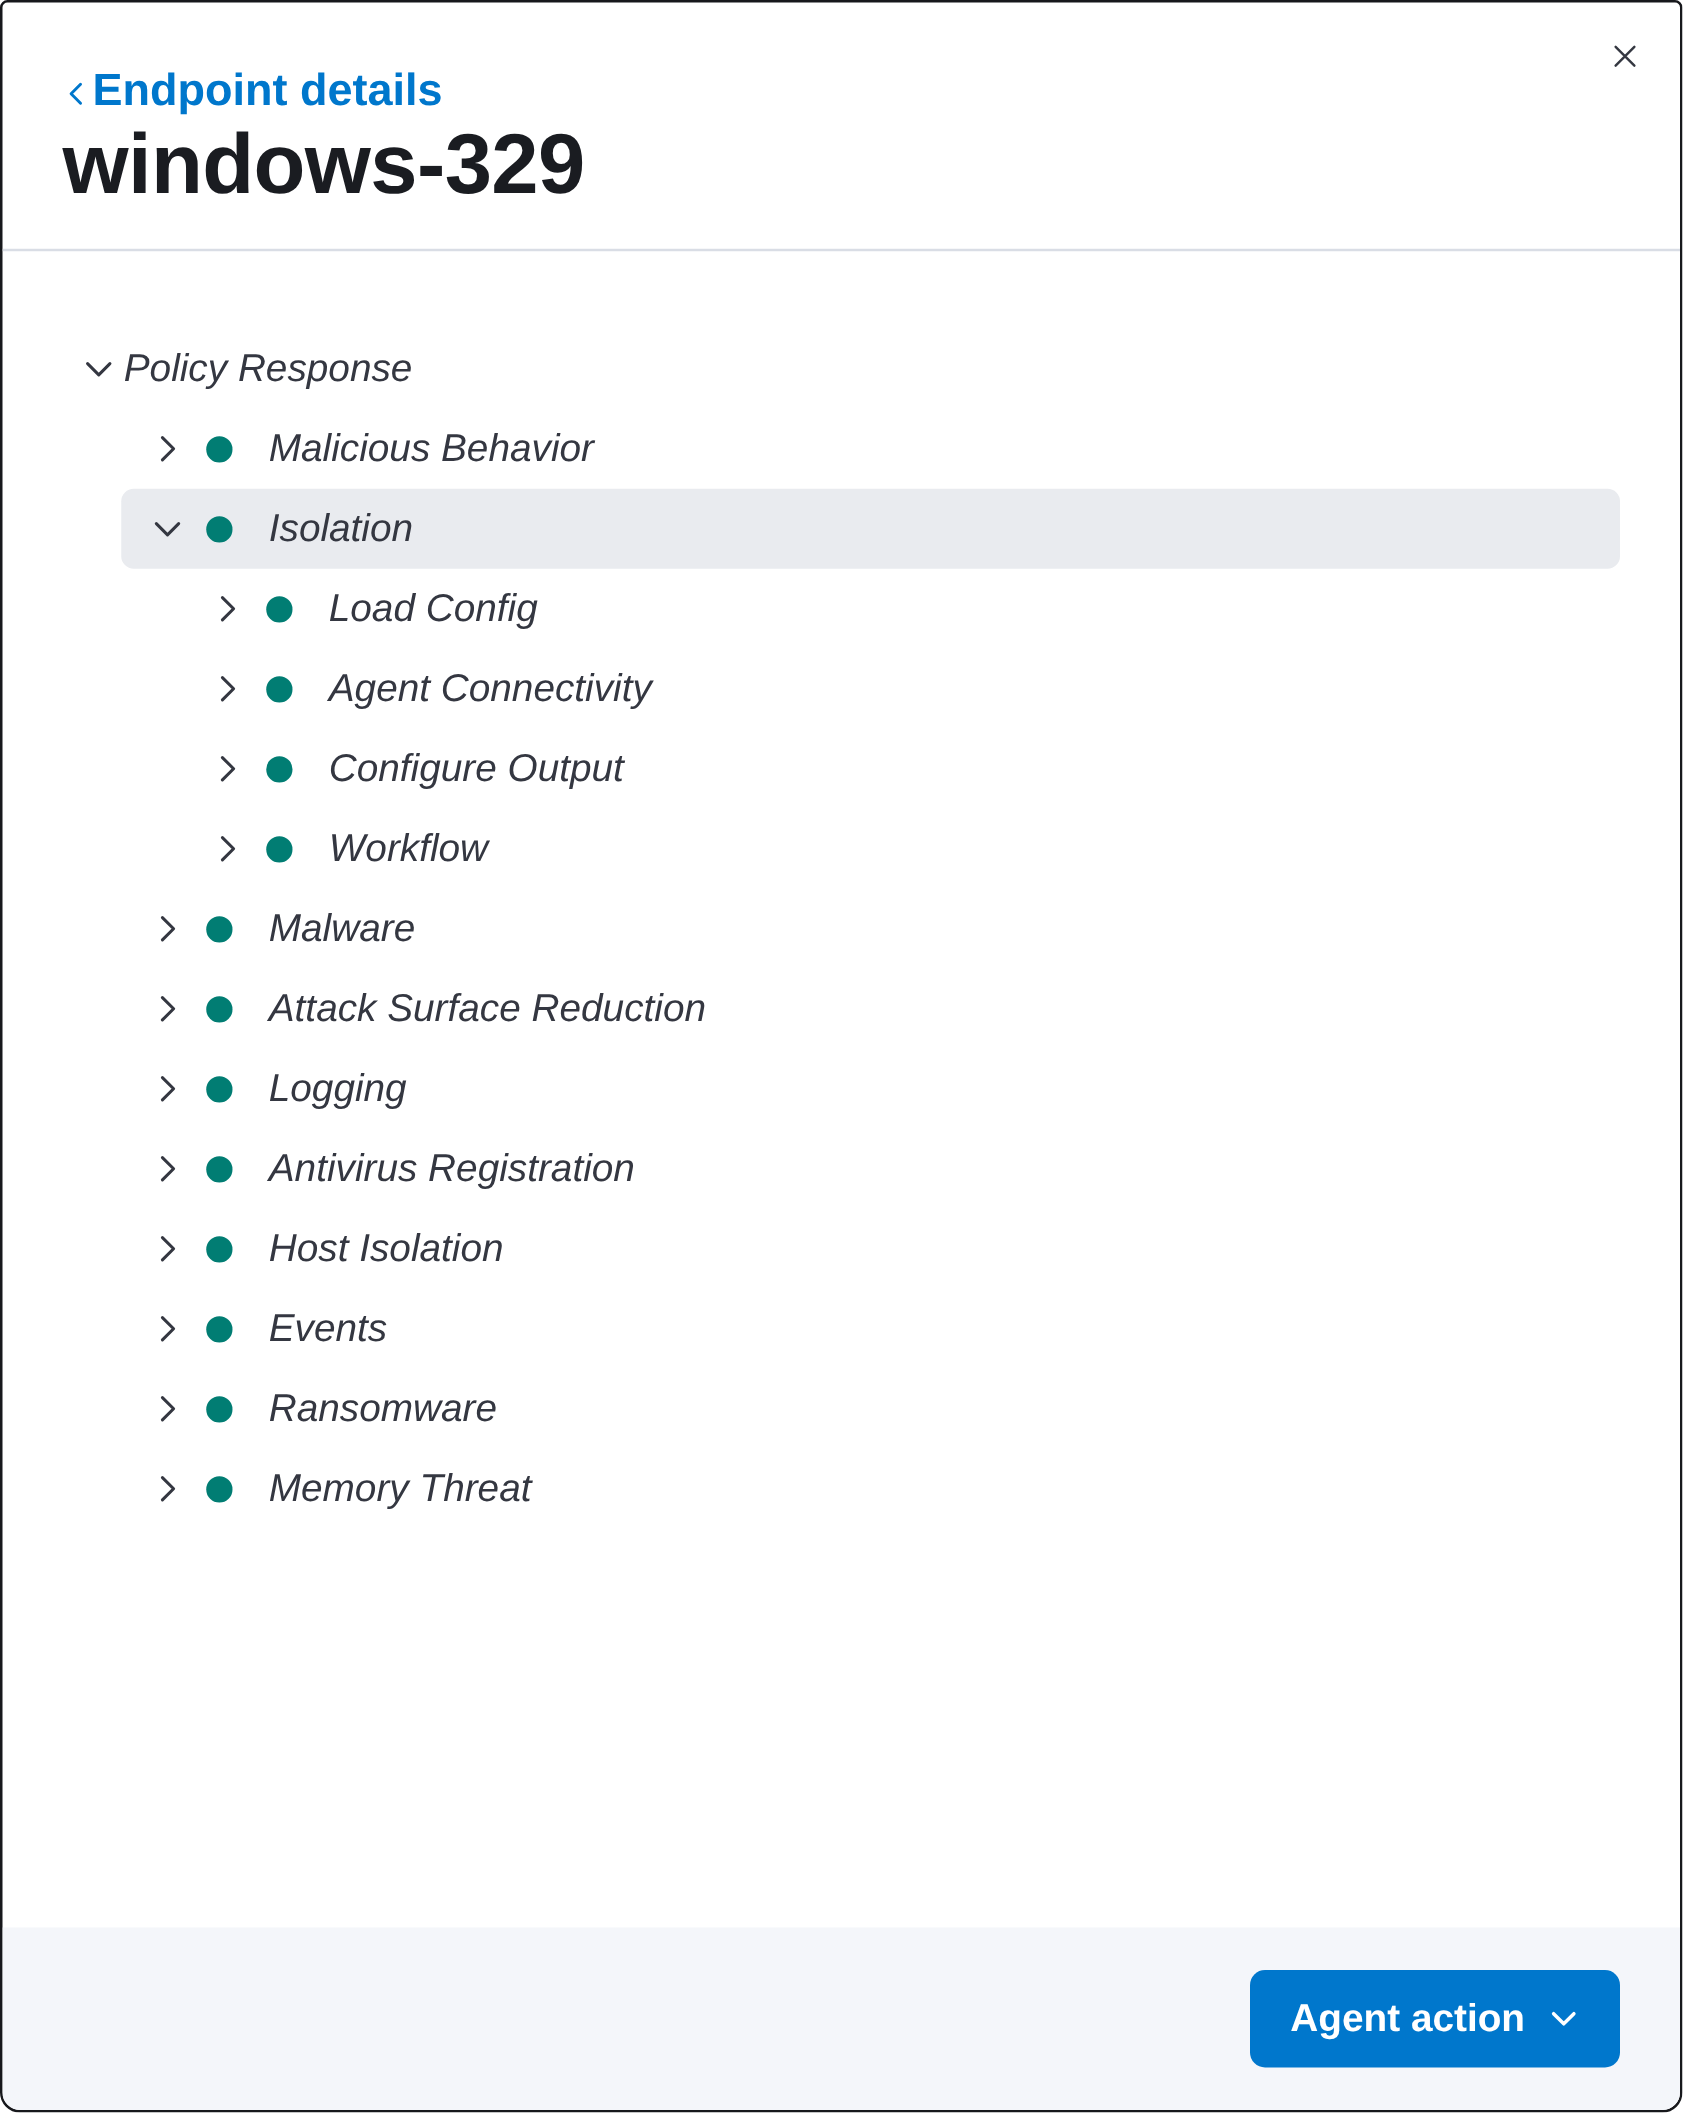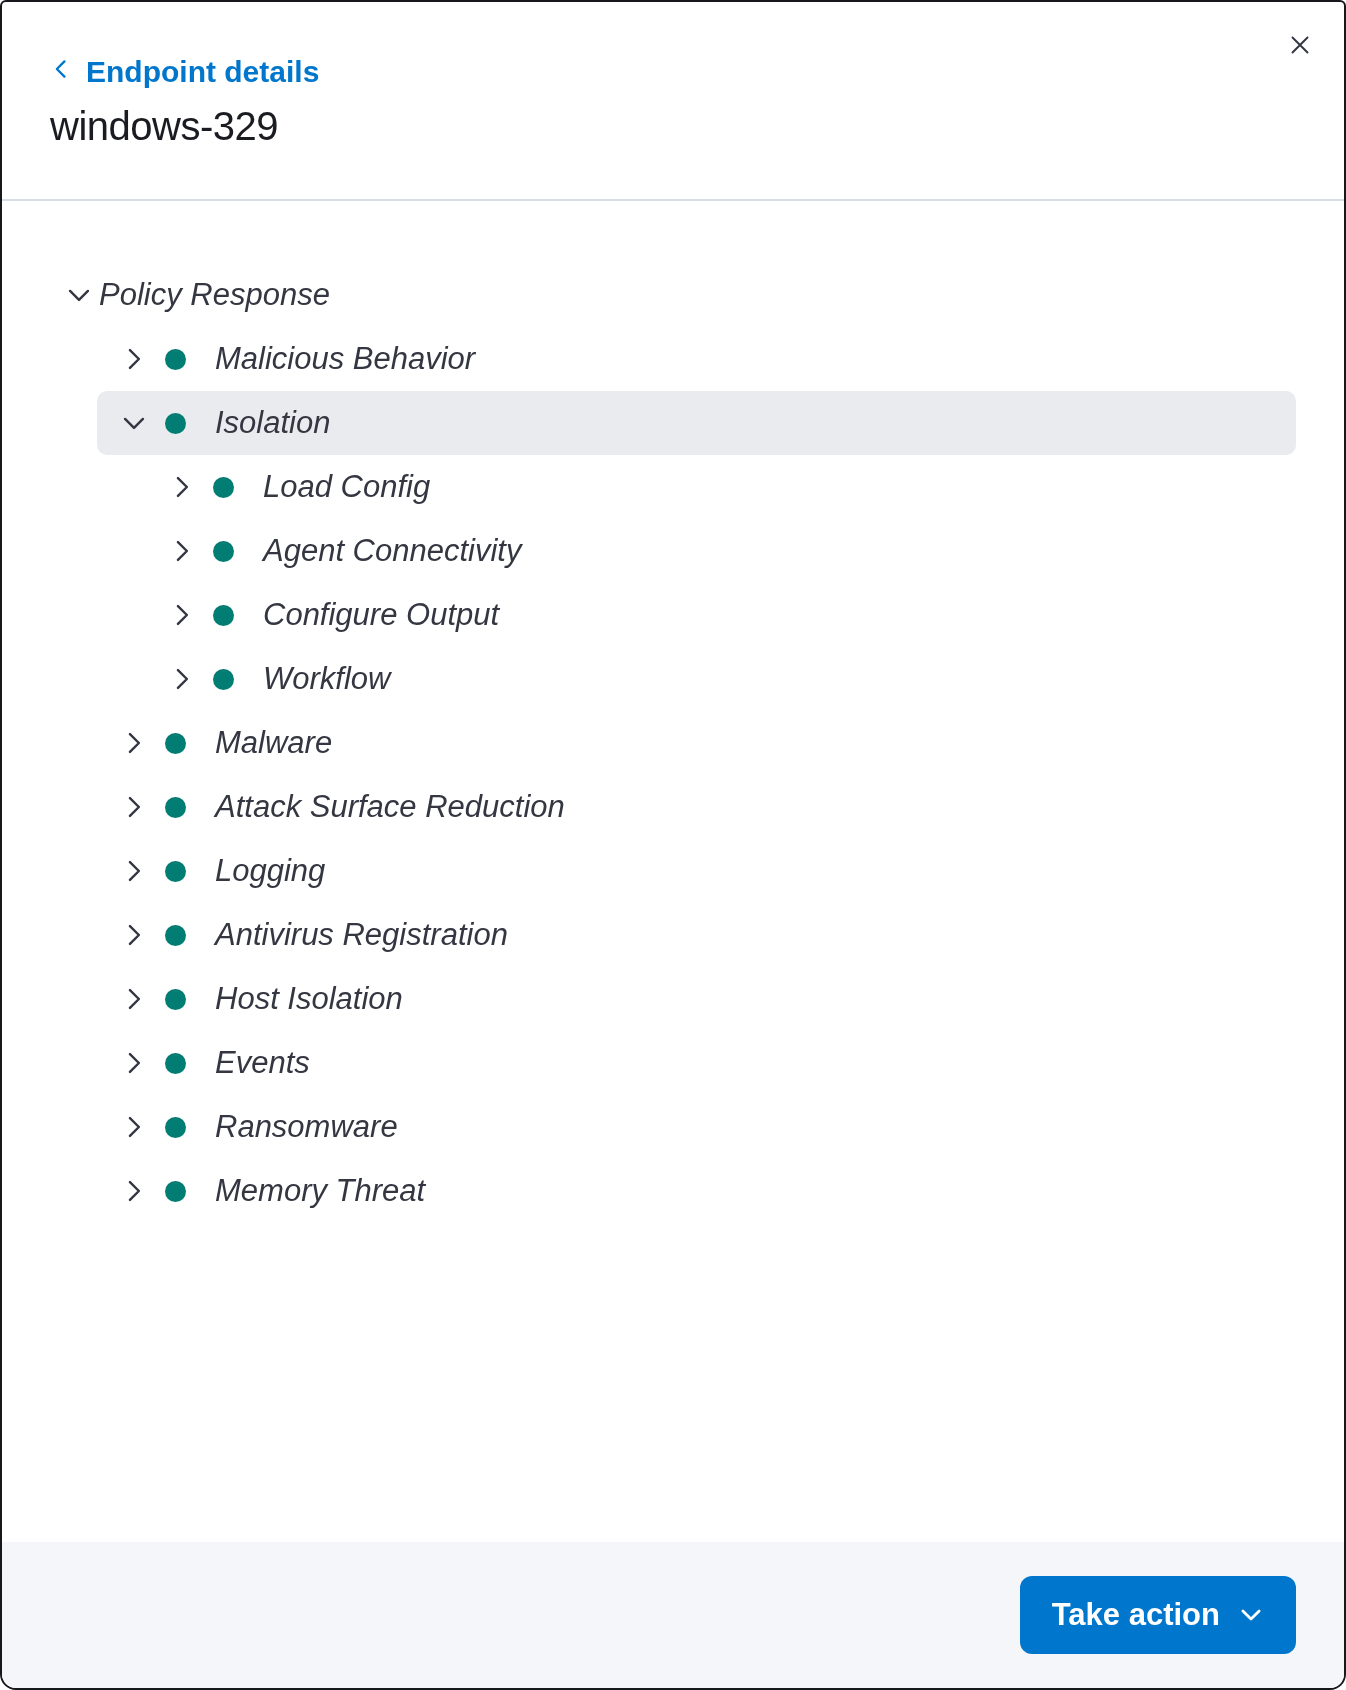--- a/index.html
+++ b/index.html
@@ -26,28 +26,28 @@
     border-radius:6px 6px 16px 16px;
     overflow:hidden;
   }
   
   .header{
     position:relative;height:199px;
     padding:54px 48px 0 48px;
     border-bottom:2px solid var(--divider);
   }
   .back-link{
-    display:inline-flex;align-items:flex-start;gap:14px;
-    color:var(--accent);font-size:30px;font-weight:700;
+    display:inline-flex;align-items:flex-end;gap:2px;
+    color:var(--accent);font-size:36px;font-weight:700;
     cursor:pointer;text-decoration:none;line-height:32px;
   }
   .back-link svg{display:block;}
   .flyout-title{
     margin-top:10px;
-    font-size:40px;font-weight:400;letter-spacing:-0.5px;
+    font-size:68px;font-weight:700;letter-spacing:-0.5px;
     color:var(--text-primary);line-height:56px;
   }
   .close-btn{
     position:absolute;top:22px;right:22px;
     width:44px;height:44px;border:none;background:transparent;
     display:flex;align-items:center;justify-content:center;
     cursor:pointer;padding:0;color:#343741;
   }
   
   .body{padding:50px 48px 0 48px;}
@@ -256,21 +256,21 @@
             </svg>
           </button>
           <span class="status-dot"></span>
           <span class="tree-label">Memory Threat</span>
         </div>
       </div>
   </div>
 
   <div class="footer">
     <button class="take-action-btn">
-      <span>Take action</span>
+      <span>Agent action</span>
       <span>
         <svg width="26" height="26" viewBox="0 0 16 16" aria-hidden="true">
           <path d="M3 5.5 L8 10.5 L13 5.5" fill="none" stroke="#ffffff" stroke-width="1.7" stroke-linecap="round" stroke-linejoin="round"></path>
         </svg>
       </span>
     </button>
   </div>
 
 </div>
 

